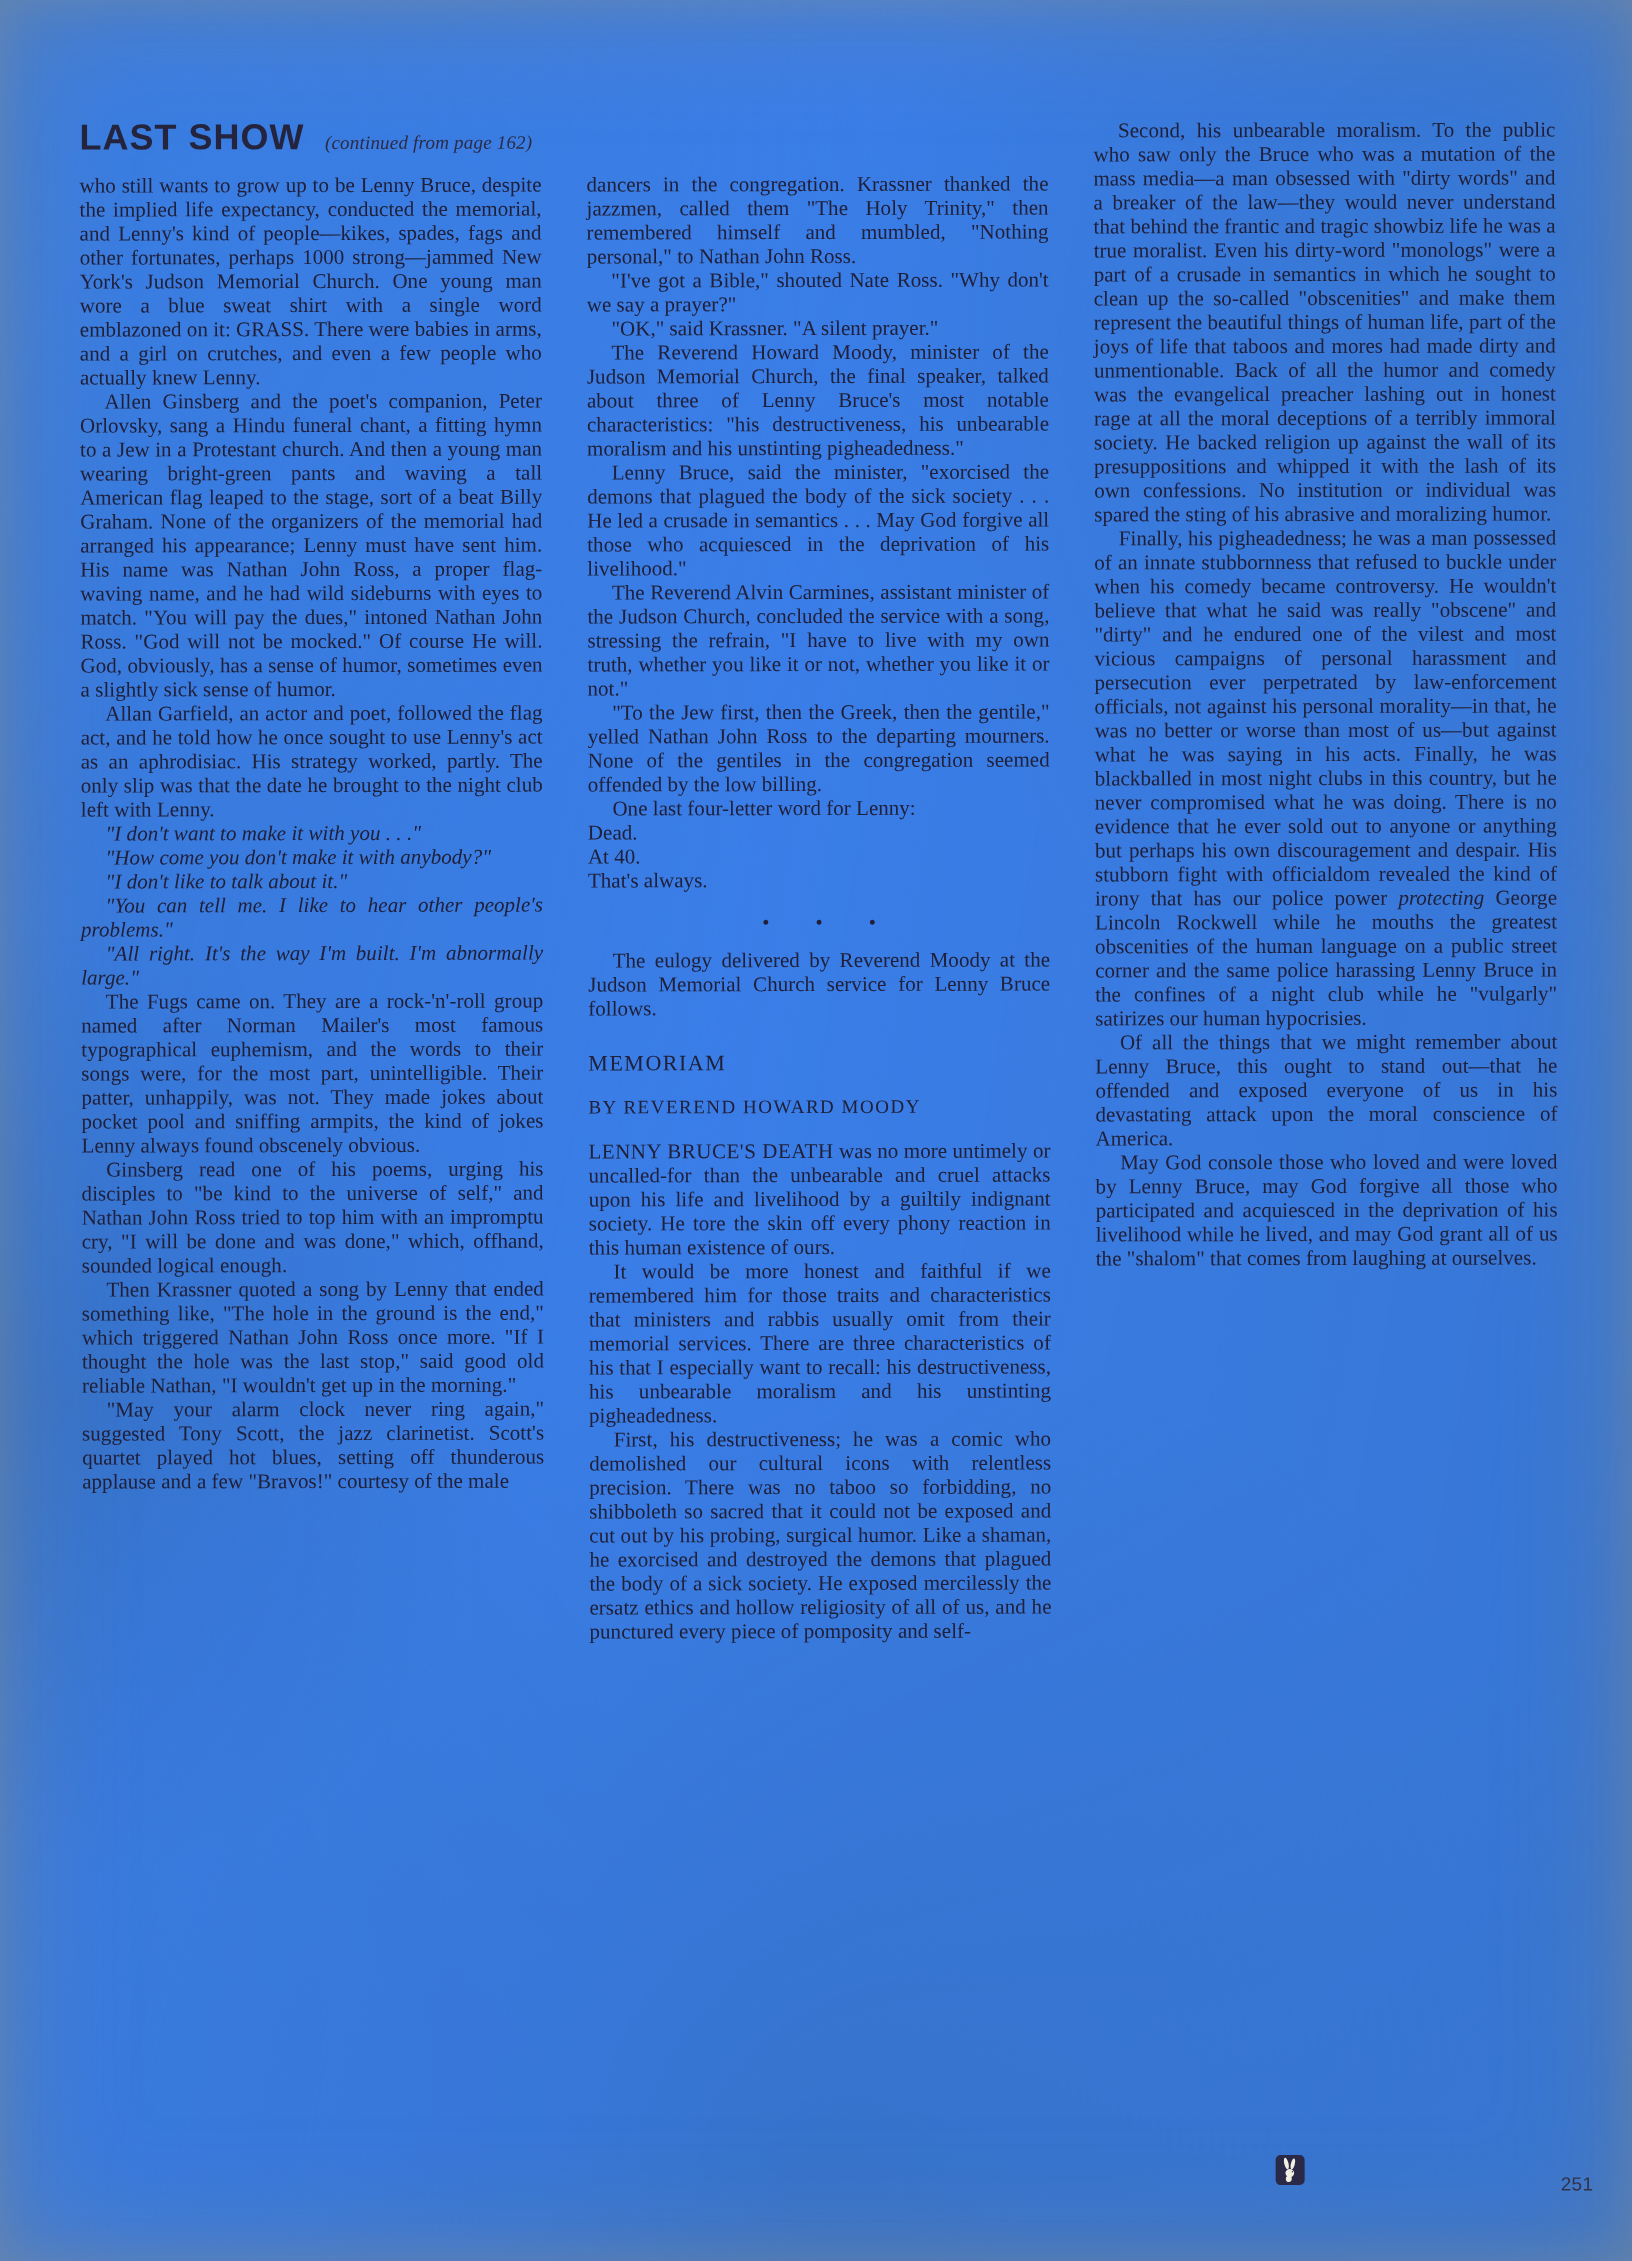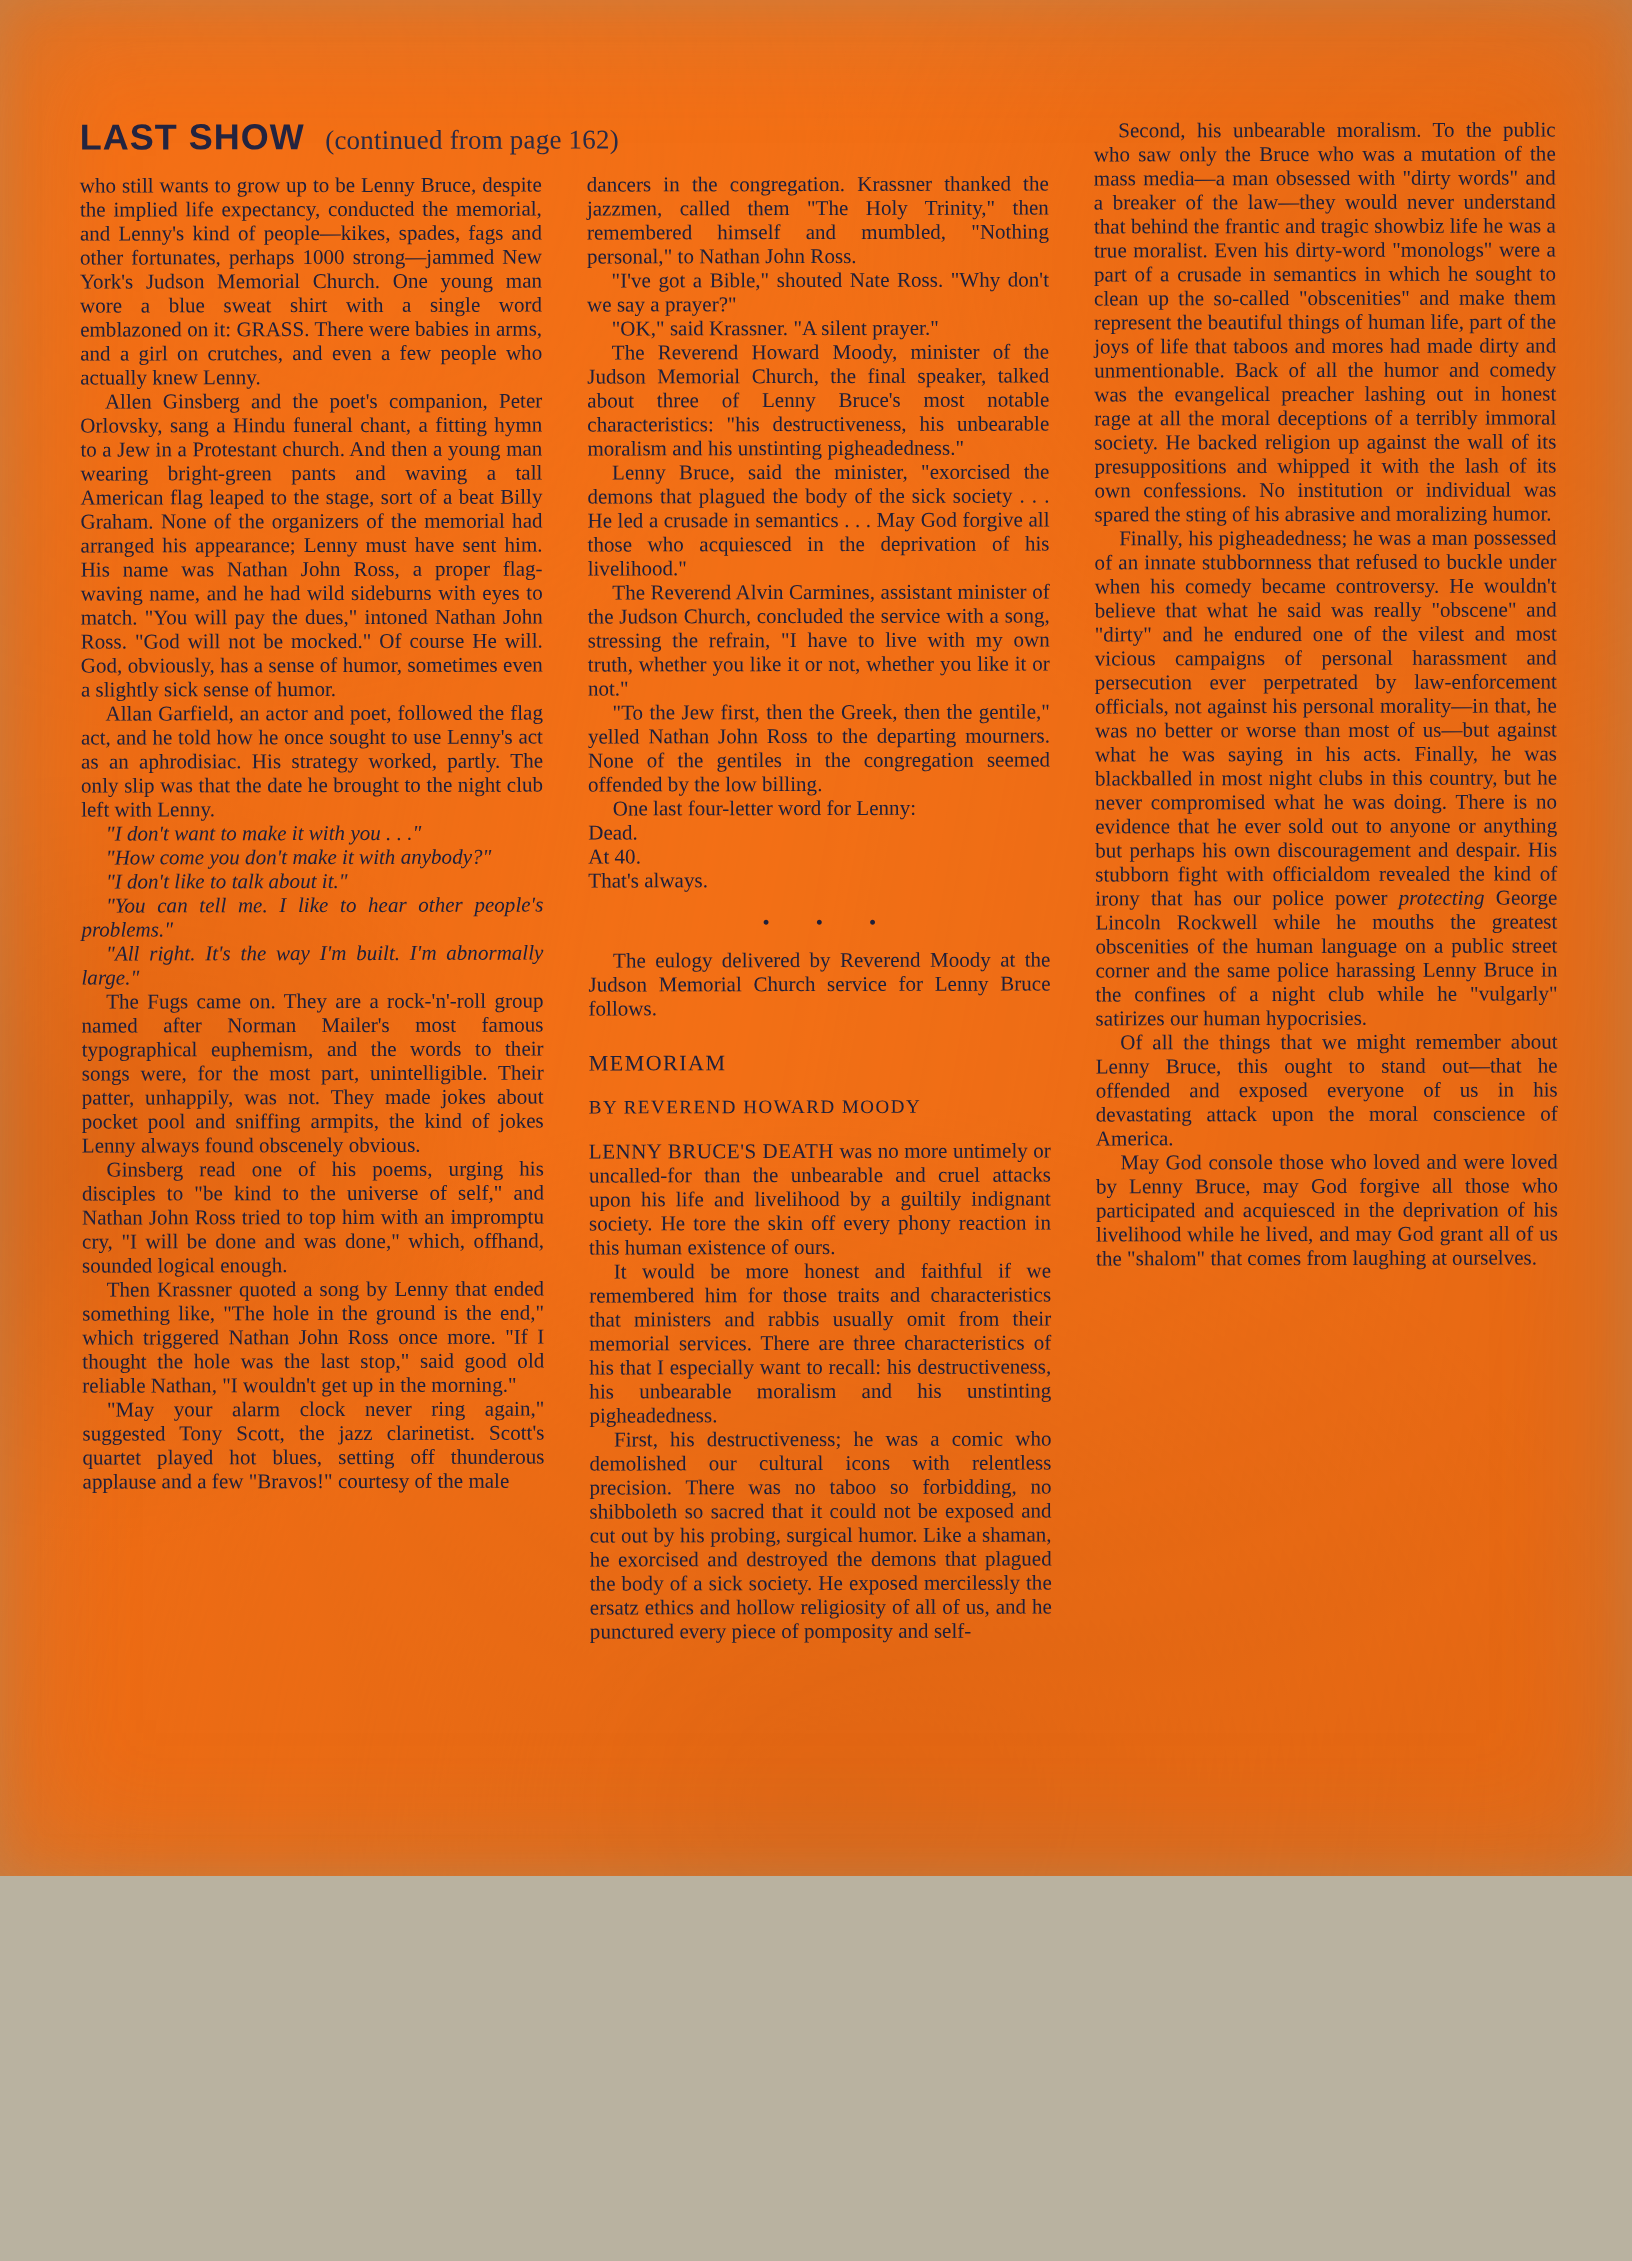--- a/index.html
+++ b/index.html
@@ -4,23 +4,23 @@
 <title>LAST SHOW — page 251</title>
 <style>
   html, body {
     margin: 0;
     padding: 0;
     background: #b9b2a0;
   }
   .page {
     position: relative;
     width: 1632px;
-    height: 1876px;
+    height: 2261px;
     margin: 0 auto;
-    background: #f97316;
+    background: #3b82f6;
     overflow: hidden;
     font-family: "Liberation Serif", "DejaVu Serif", serif;
     color: #20203a;
   }
   
   .page::before {
     content: "";
     position: absolute;
     inset: 0;
     pointer-events: none;
@@ -59,21 +59,22 @@
   }
   .kicker {
     font-family: "Liberation Sans", "DejaVu Sans", sans-serif;
     font-weight: bold;
     font-size: 36px;
     letter-spacing: 1px;
     color: #24243f;
     line-height: 1;
   }
   .contd {
-    font-size: 27px;
+    font-style: italic;
+    font-size: 19px;
     color: #2b2b45;
     letter-spacing: 0.2px;
   }
 
   
   .cols {
     position: absolute;
     left: 81px;
     top: 172px;
     width: 1476px;

